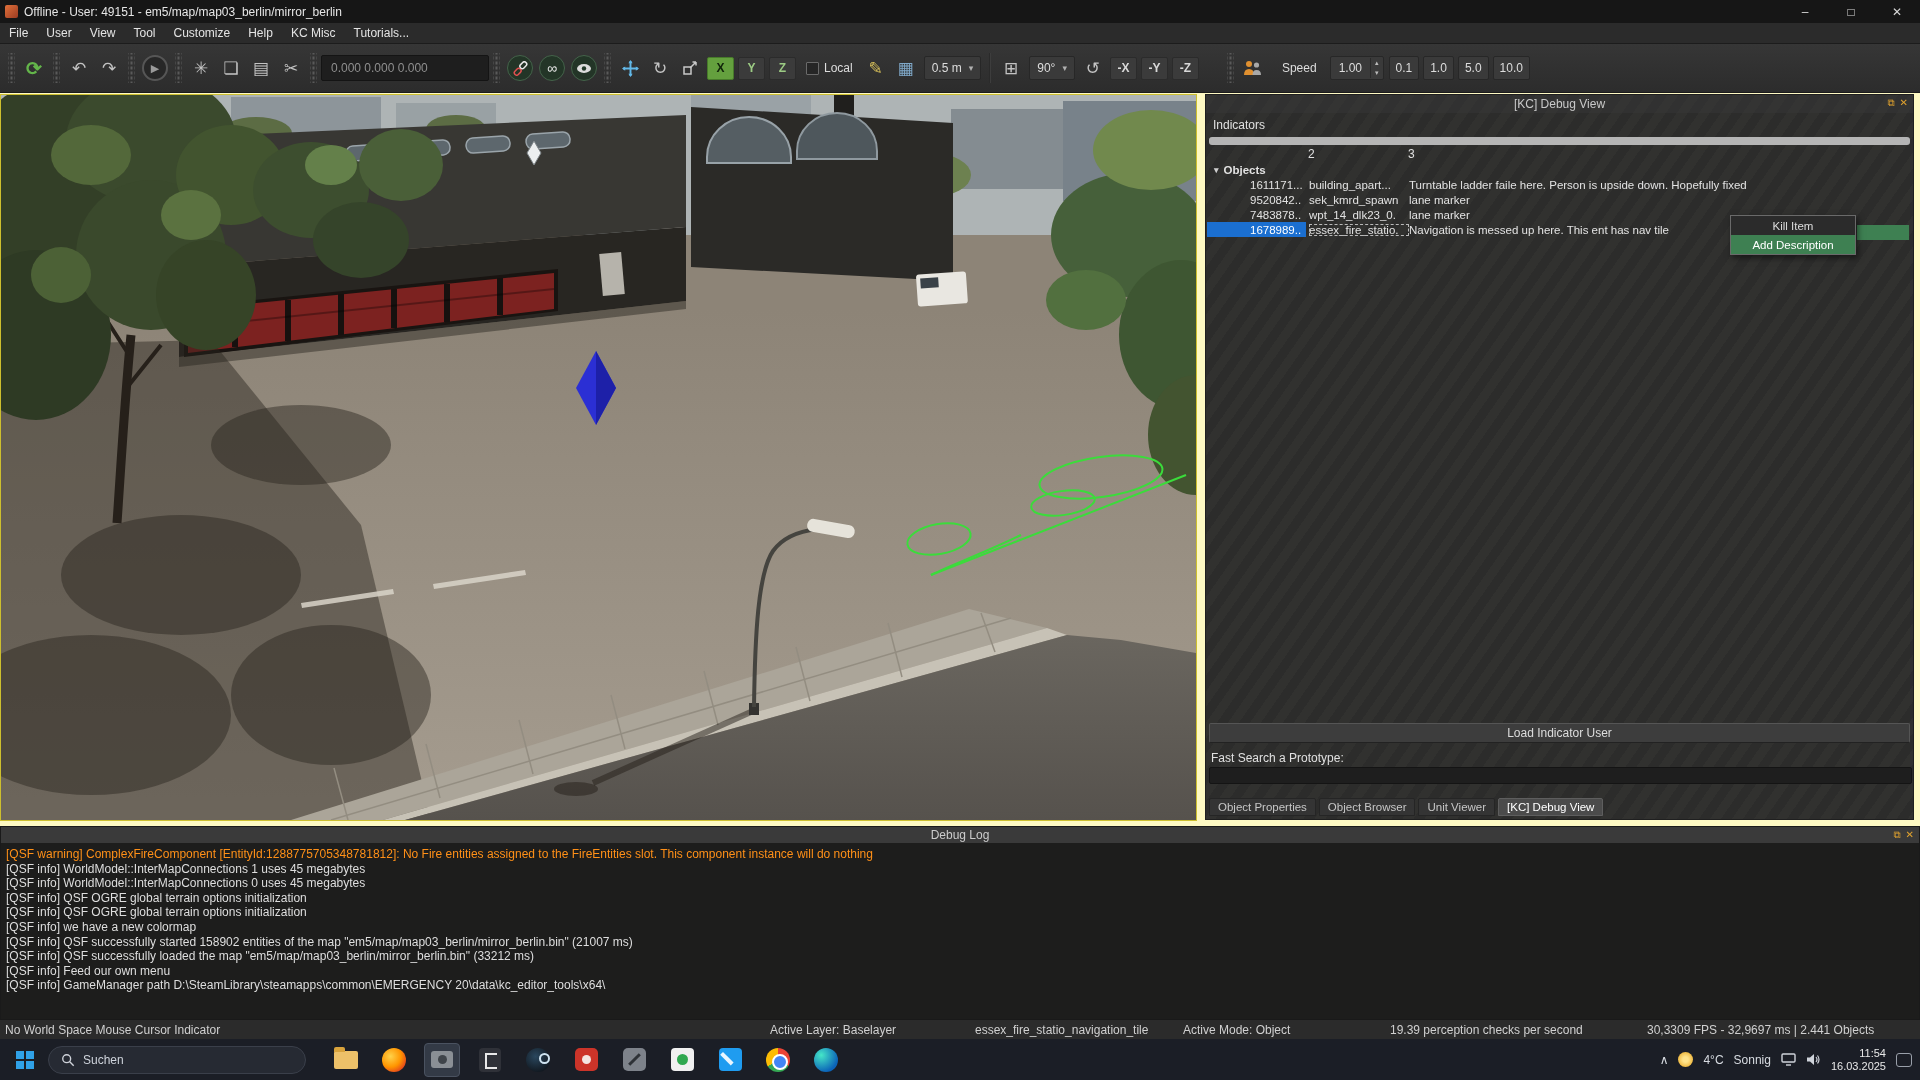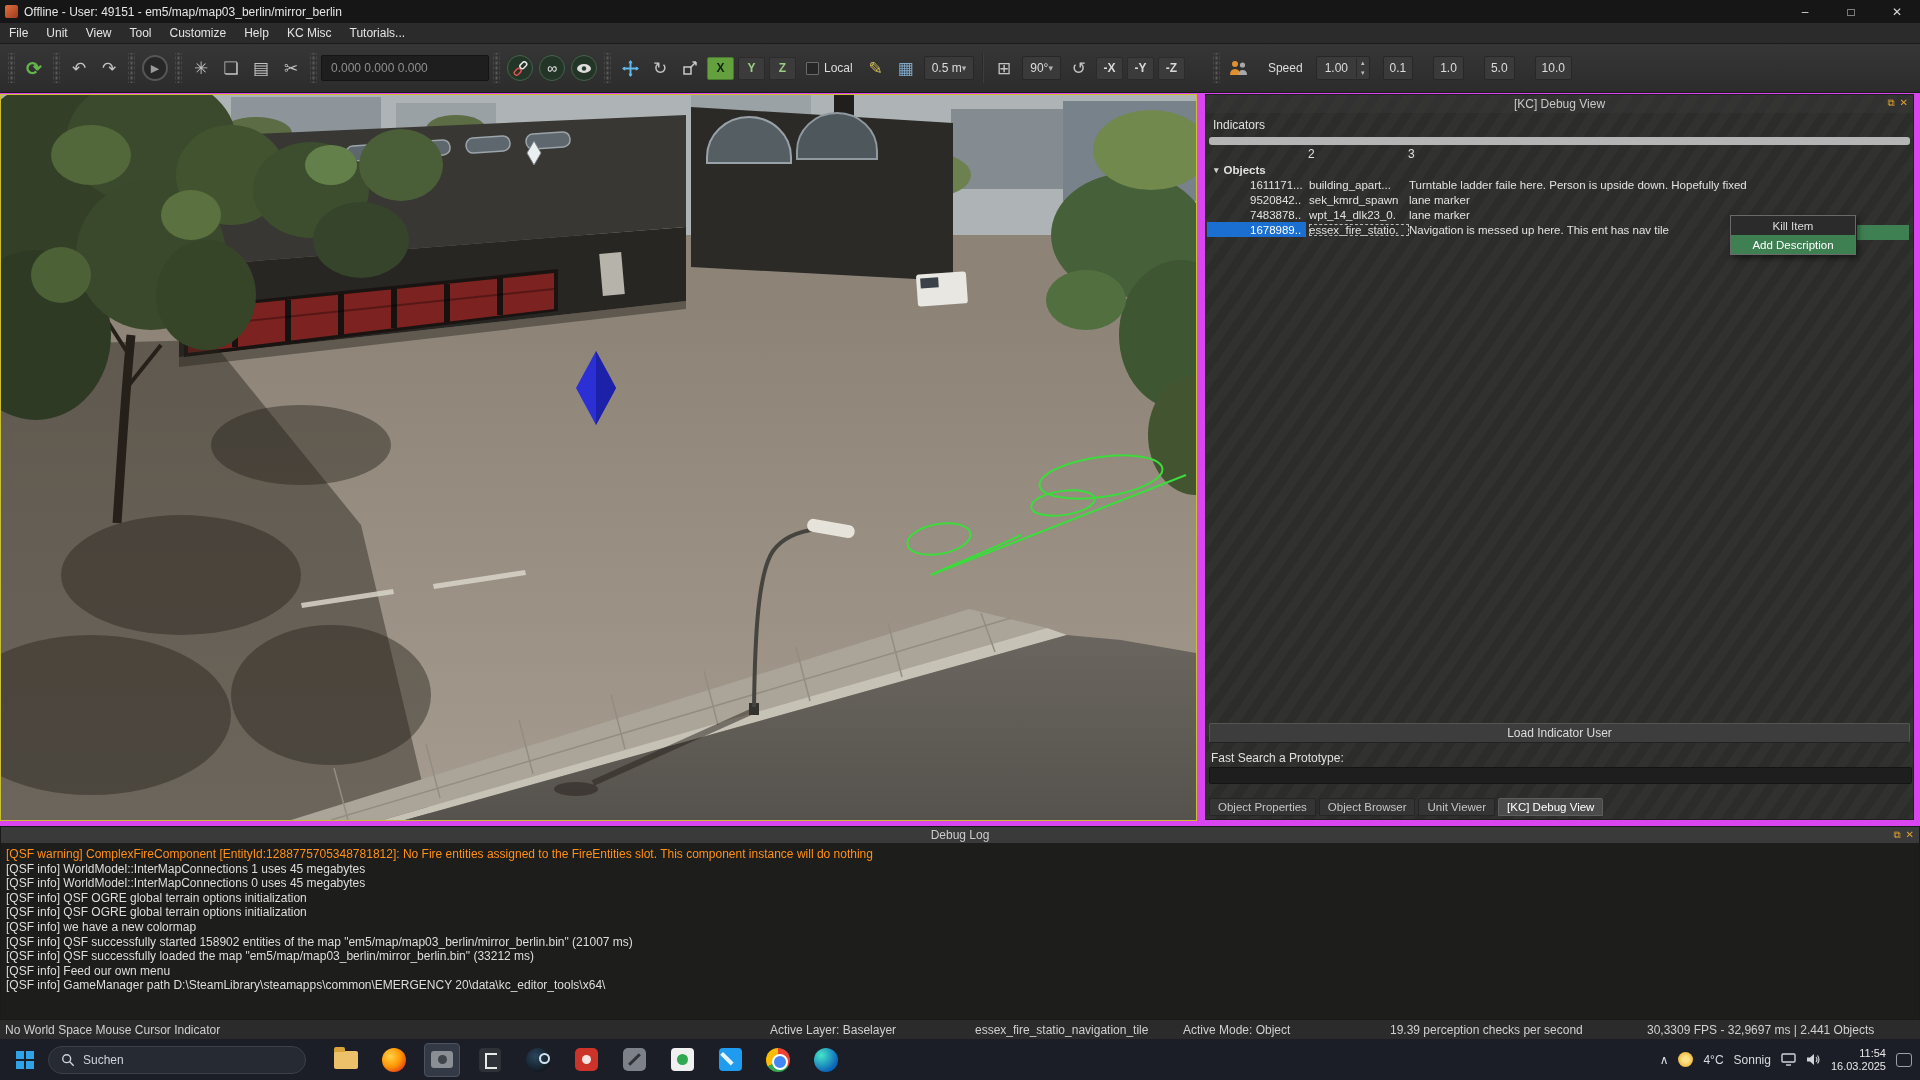--- a/index.html
+++ b/index.html
@@ -1,18 +1,18 @@
 <!DOCTYPE html>
 <html><head>
 <meta charset="utf-8">
 <style>
   *{box-sizing:border-box;margin:0;padding:0}
   html,body{width:1920px;height:1080px;overflow:hidden;background:#000;
     font-family:"Liberation Sans",sans-serif;-webkit-font-smoothing:antialiased}
-  #app{position:relative;width:1920px;height:868px;background:#d946ef;color:#ddd}
+  #app{position:relative;width:1920px;height:868px;background:#fef9c3;color:#ddd}
 
   
   .titlebar{position:absolute;left:0;top:0;width:1920px;height:23px;background:#161616;
     display:flex;align-items:center;font-size:12px;color:#e6e6e6}
   .app-ico{width:13px;height:13px;margin:0 6px 0 5px;border-radius:2px;
     background:linear-gradient(135deg,#e0703a,#9c3b22);flex:0 0 auto}
   .win-ctrls{margin-left:auto;display:flex;height:100%}
   .win-btn{width:46px;height:100%;display:flex;align-items:center;justify-content:center;
     color:#d8d8d8;font-size:12px}
 
@@ -41,28 +41,28 @@
     border:1px solid #44634a;display:flex;align-items:center;justify-content:center;
     color:#e8e8e8;font-size:14px;flex:0 0 auto}
   .axis{width:27px;height:23px;margin:0 2px;border-radius:2px;display:flex;align-items:center;
     justify-content:center;font-weight:bold;font-size:12px;flex:0 0 auto}
   .axis.active{background:#64a03e;color:#10240a;border:1px solid #477a2a}
   .axis.idle{background:#3b3b3b;color:#9ccb84;border:1px solid #2b2b2b}
   .negaxis{background:#3b3b3b;color:#d8d8d8;border:1px solid #2b2b2b}
   .localbox{display:flex;align-items:center;gap:5px;margin:12px 8px;flex:0 0 auto;color:#ddd}
   .checkbox{width:13px;height:13px;background:#262626;border:1px solid #6a6a6a;border-radius:1px}
   .dd{height:24px;margin:0 3px;background:#3a3a3a;border:1px solid #272727;border-radius:2px;
-    color:#ddd;display:flex;align-items:center;padding:0 7px;flex:0 0 auto}
+    color:#ddd;display:flex;align-items:center;gap:7px;padding:0 7px;flex:0 0 auto}
   .dd .arr{font-size:9px;color:#b0b0b0}
   .spin{height:24px;margin:0 3px;background:#3a3a3a;border:1px solid #272727;border-radius:2px;
     display:flex;align-items:center;flex:0 0 auto}
   .spin .val{padding:0 8px;color:#ddd}
   .spin .arrs{display:flex;flex-direction:column;border-left:1px solid #2a2a2a}
   .spin .arrs span{font-size:7px;line-height:8px;padding:1px 4px;color:#bbb}
-  .preset{min-width:30px;height:24px;margin:0 10px;padding:0 6px;background:#3a3a3a;
+  .preset{min-width:30px;height:24px;margin:0 2px;padding:0 6px;background:#3a3a3a;
     border:1px solid #272727;border-radius:2px;color:#ddd;display:flex;align-items:center;
     justify-content:center;flex:0 0 auto}
   .tb-label{color:#ddd;margin:0 10px;flex:0 0 auto}
 
   
   .viewport{position:absolute;left:0;top:94px;width:1197px;height:727px;
     border:1px solid #cdbf2e;background:#8d8477}
   .viewport svg{display:block;width:100%;height:100%}
 
   
@@ -179,21 +179,21 @@
     <span>Offline - User: 49151 - em5/map/map03_berlin/mirror_berlin</span>
     <div class="win-ctrls">
       <span class="win-btn">–</span>
       <span class="win-btn">□</span>
       <span class="win-btn">✕</span>
     </div>
   </div>
 
   <div class="menubar">
     <span class="menu-item">File</span>
-    <span class="menu-item">Unit</span>
+    <span class="menu-item">User</span>
     <span class="menu-item">View</span>
     <span class="menu-item">Tool</span>
     <span class="menu-item">Customize</span>
     <span class="menu-item">Help</span>
     <span class="menu-item">KC Misc</span>
     <span class="menu-item">Tutorials...</span>
   </div>
 
   <div class="toolbar">
     <span class="tb-handle"></span>

